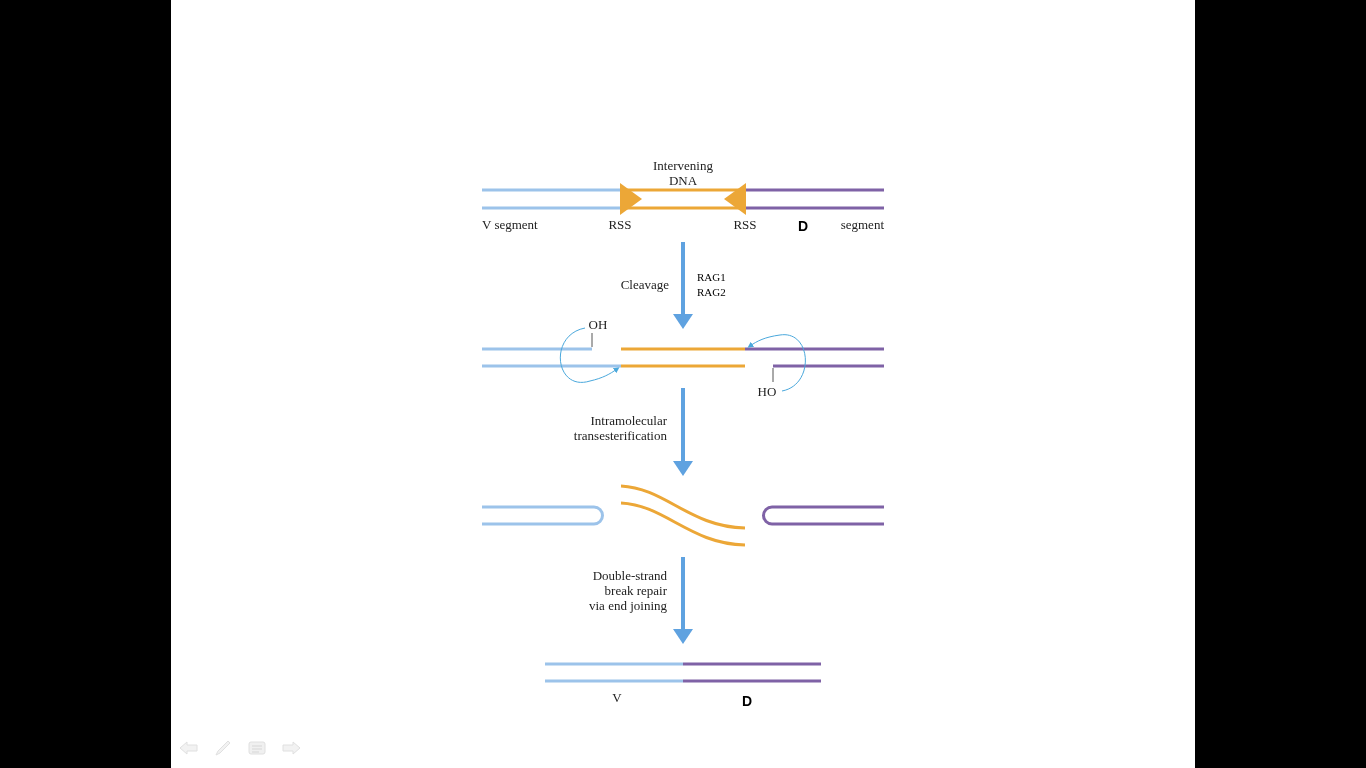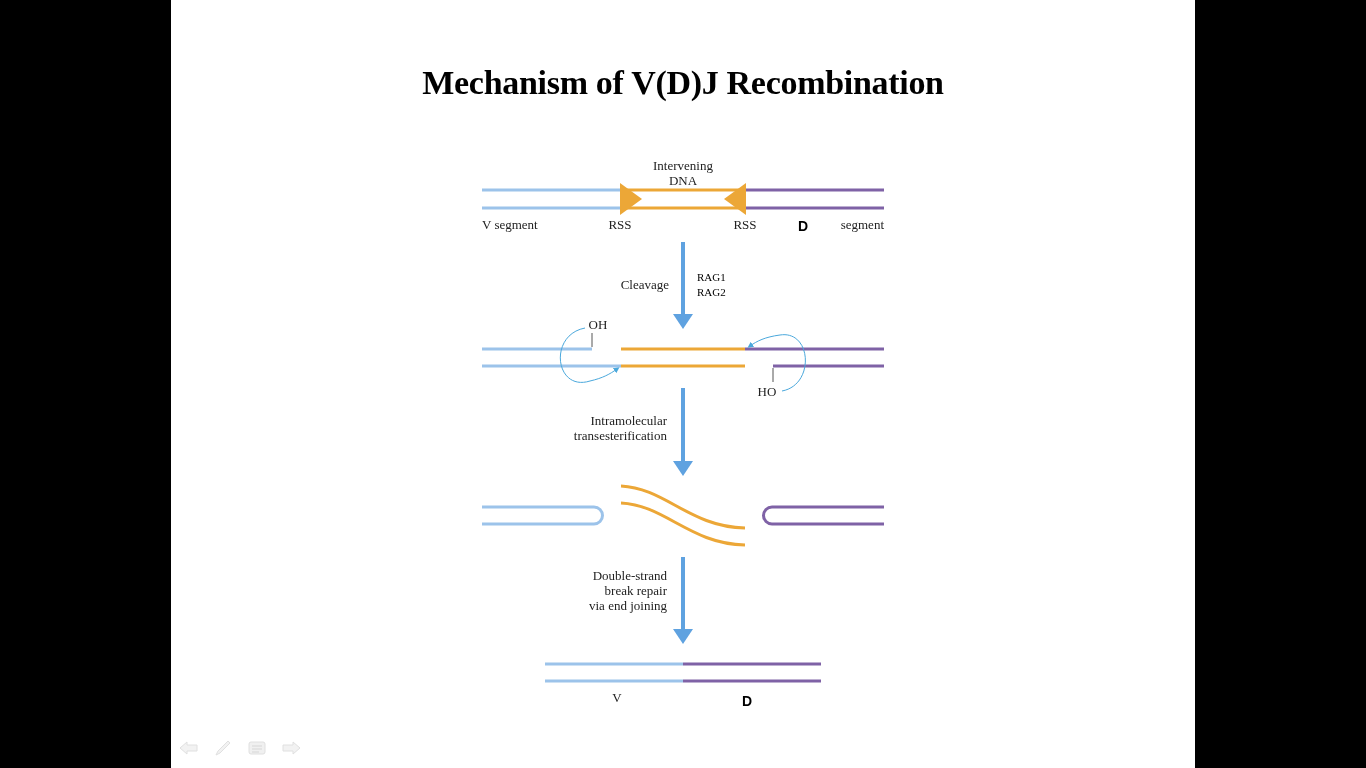--- a/index.html
+++ b/index.html
@@ -13,21 +13,20 @@
   svg.diagram { position: absolute; left: 0; top: 0; }
   .serif { font-family: "Liberation Serif", "DejaVu Serif", serif; }
   .sans { font-family: "Liberation Sans", sans-serif; }
   .nav { position: absolute; left: 8px; top: 738px; height: 20px; display: flex; gap: 14px; align-items: center; }
   .nav span { display: inline-block; width: 20px; height: 18px; cursor: pointer; }
 </style>
 </head>
 <body>
 
 <div class="slide">
-  <div class="title">Mechanism of V(D)J Recombination</div>
 
   <svg class="diagram" width="1024" height="768" viewBox="171 0 1024 768">
     <defs>
       <marker id="smallArrowHead" markerWidth="6" markerHeight="6" refX="3" refY="3" orient="auto">
         <path d="M0,0 L6,3 L0,6 z" fill="#4aa8dc"></path>
       </marker>
     </defs>
 
     <g>
       <line class="c-v" x1="482" y1="190" x2="625" y2="190" stroke-width="3" stroke="#9cc3ea"></line>

